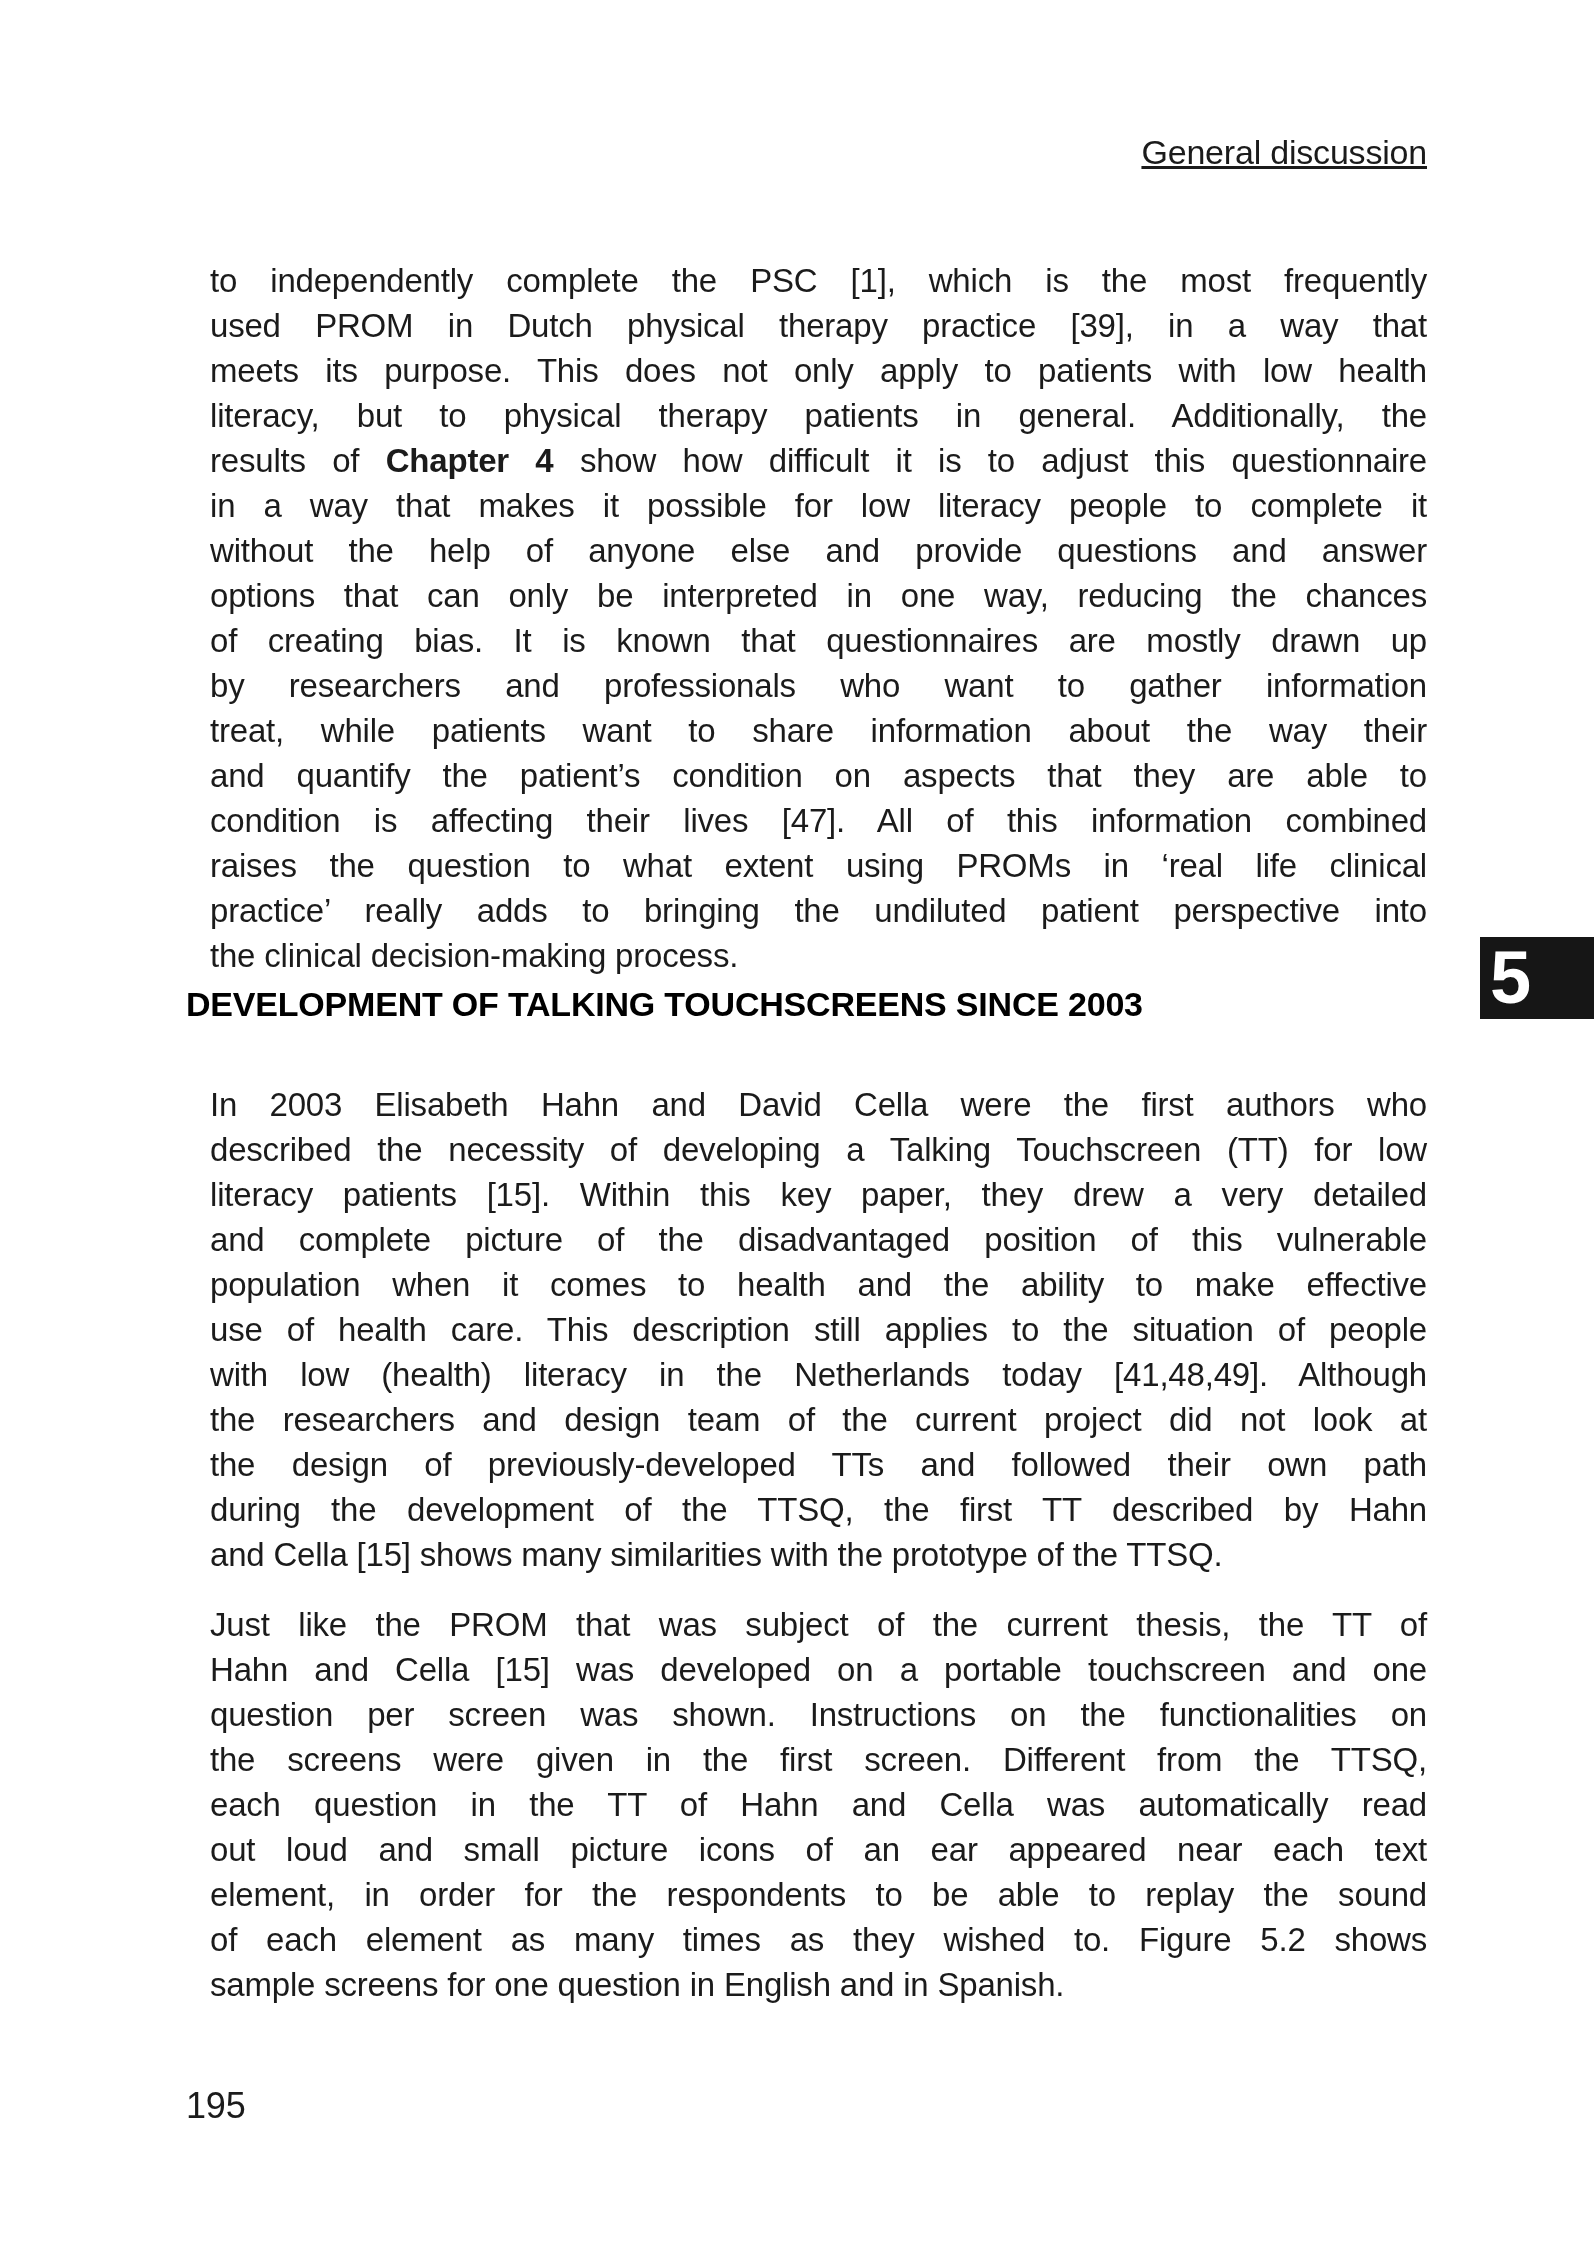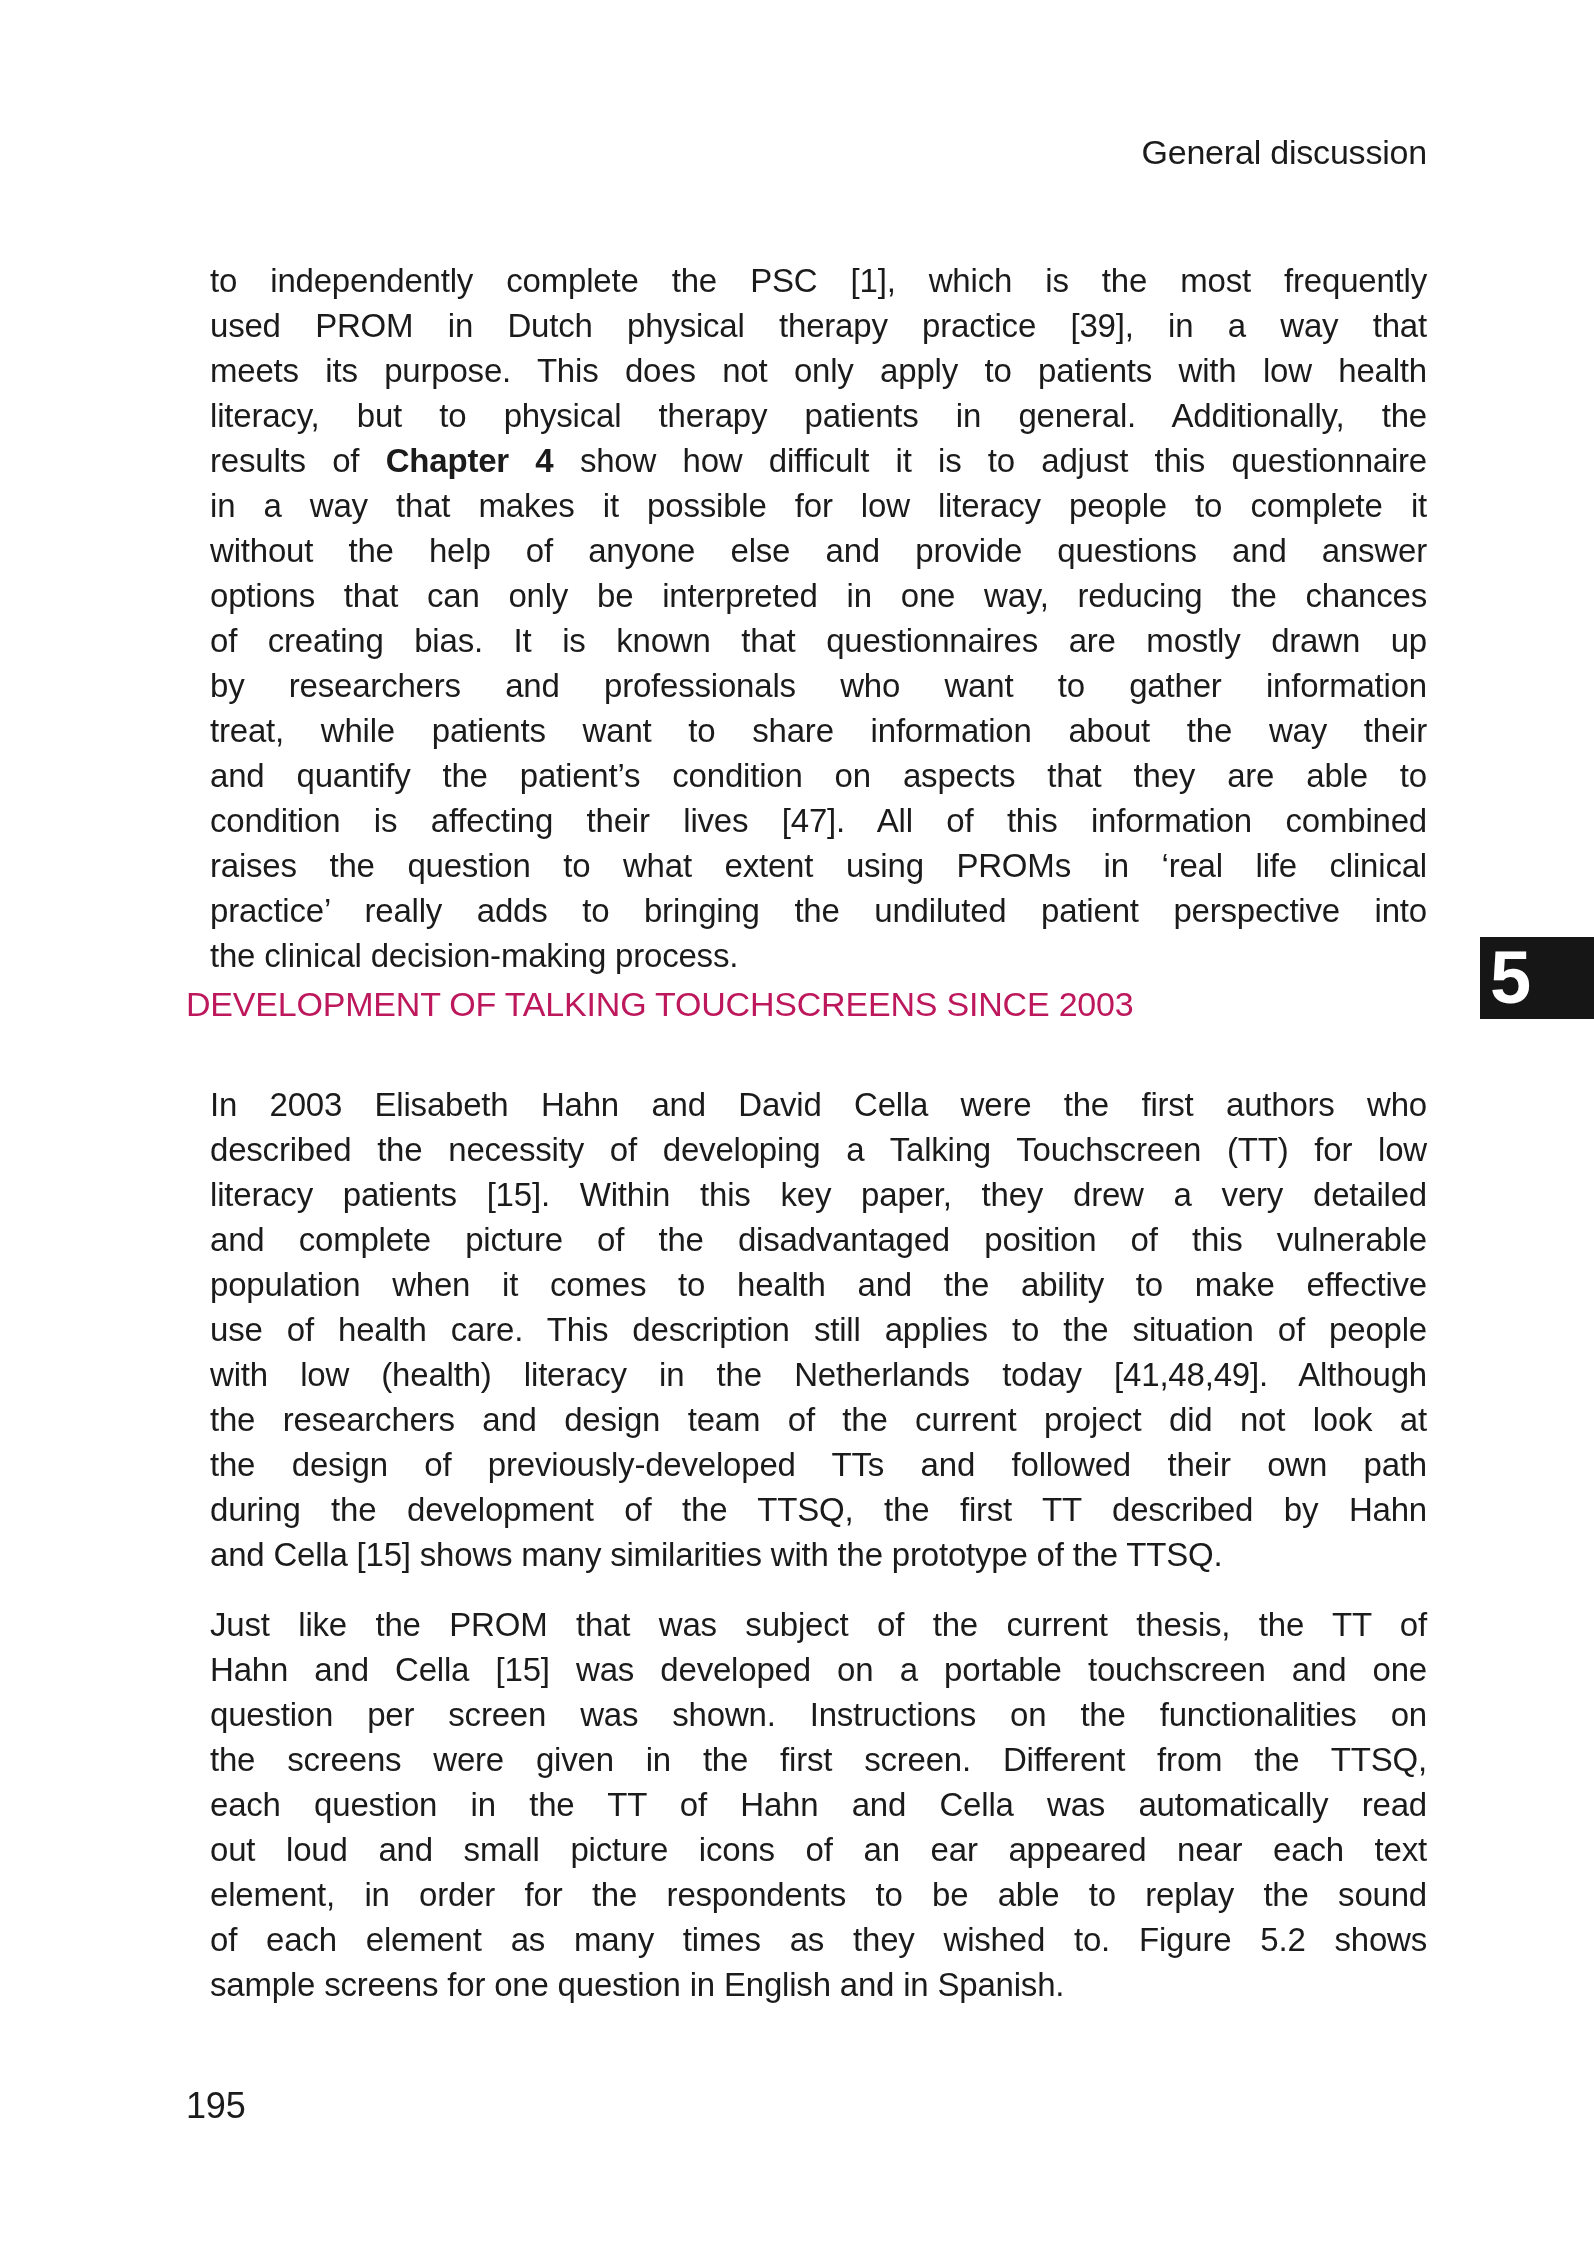--- a/index.html
+++ b/index.html
@@ -18,20 +18,21 @@
   }
   .running-header {
     position: absolute;
     left: 186px;
     width: 1241px;
     top: 130px;
     font-size: 34px;
     line-height: 45px;
     text-align: right;
     letter-spacing: -0.2px;
+    text-decoration: underline;
   }
   .para {
     position: absolute;
     left: 186px;
     width: 1241px;
     font-size: 33px;
     line-height: 45px;
     letter-spacing: -0.2px;
   }
   .para .line {
@@ -48,24 +49,24 @@
   .p1 { top: 258px; }
   .p2 { top: 1082px; }
   .p3 { top: 1602px; }
   .section-heading {
     position: absolute;
     left: 186px;
     width: 1241px;
     top: 983px;
     margin: 0;
     font-size: 34px;
-    font-weight: 400;
+    font-weight: 700;
     line-height: 42px;
     letter-spacing: -0.2px;
-    color: #be185d;
+    color: #000000;
   }
   .chapter-tab {
     position: absolute;
     left: 1480px;
     top: 937px;
     width: 114px;
     height: 82px;
     background: #161616;
     display: flex;
     align-items: center;

